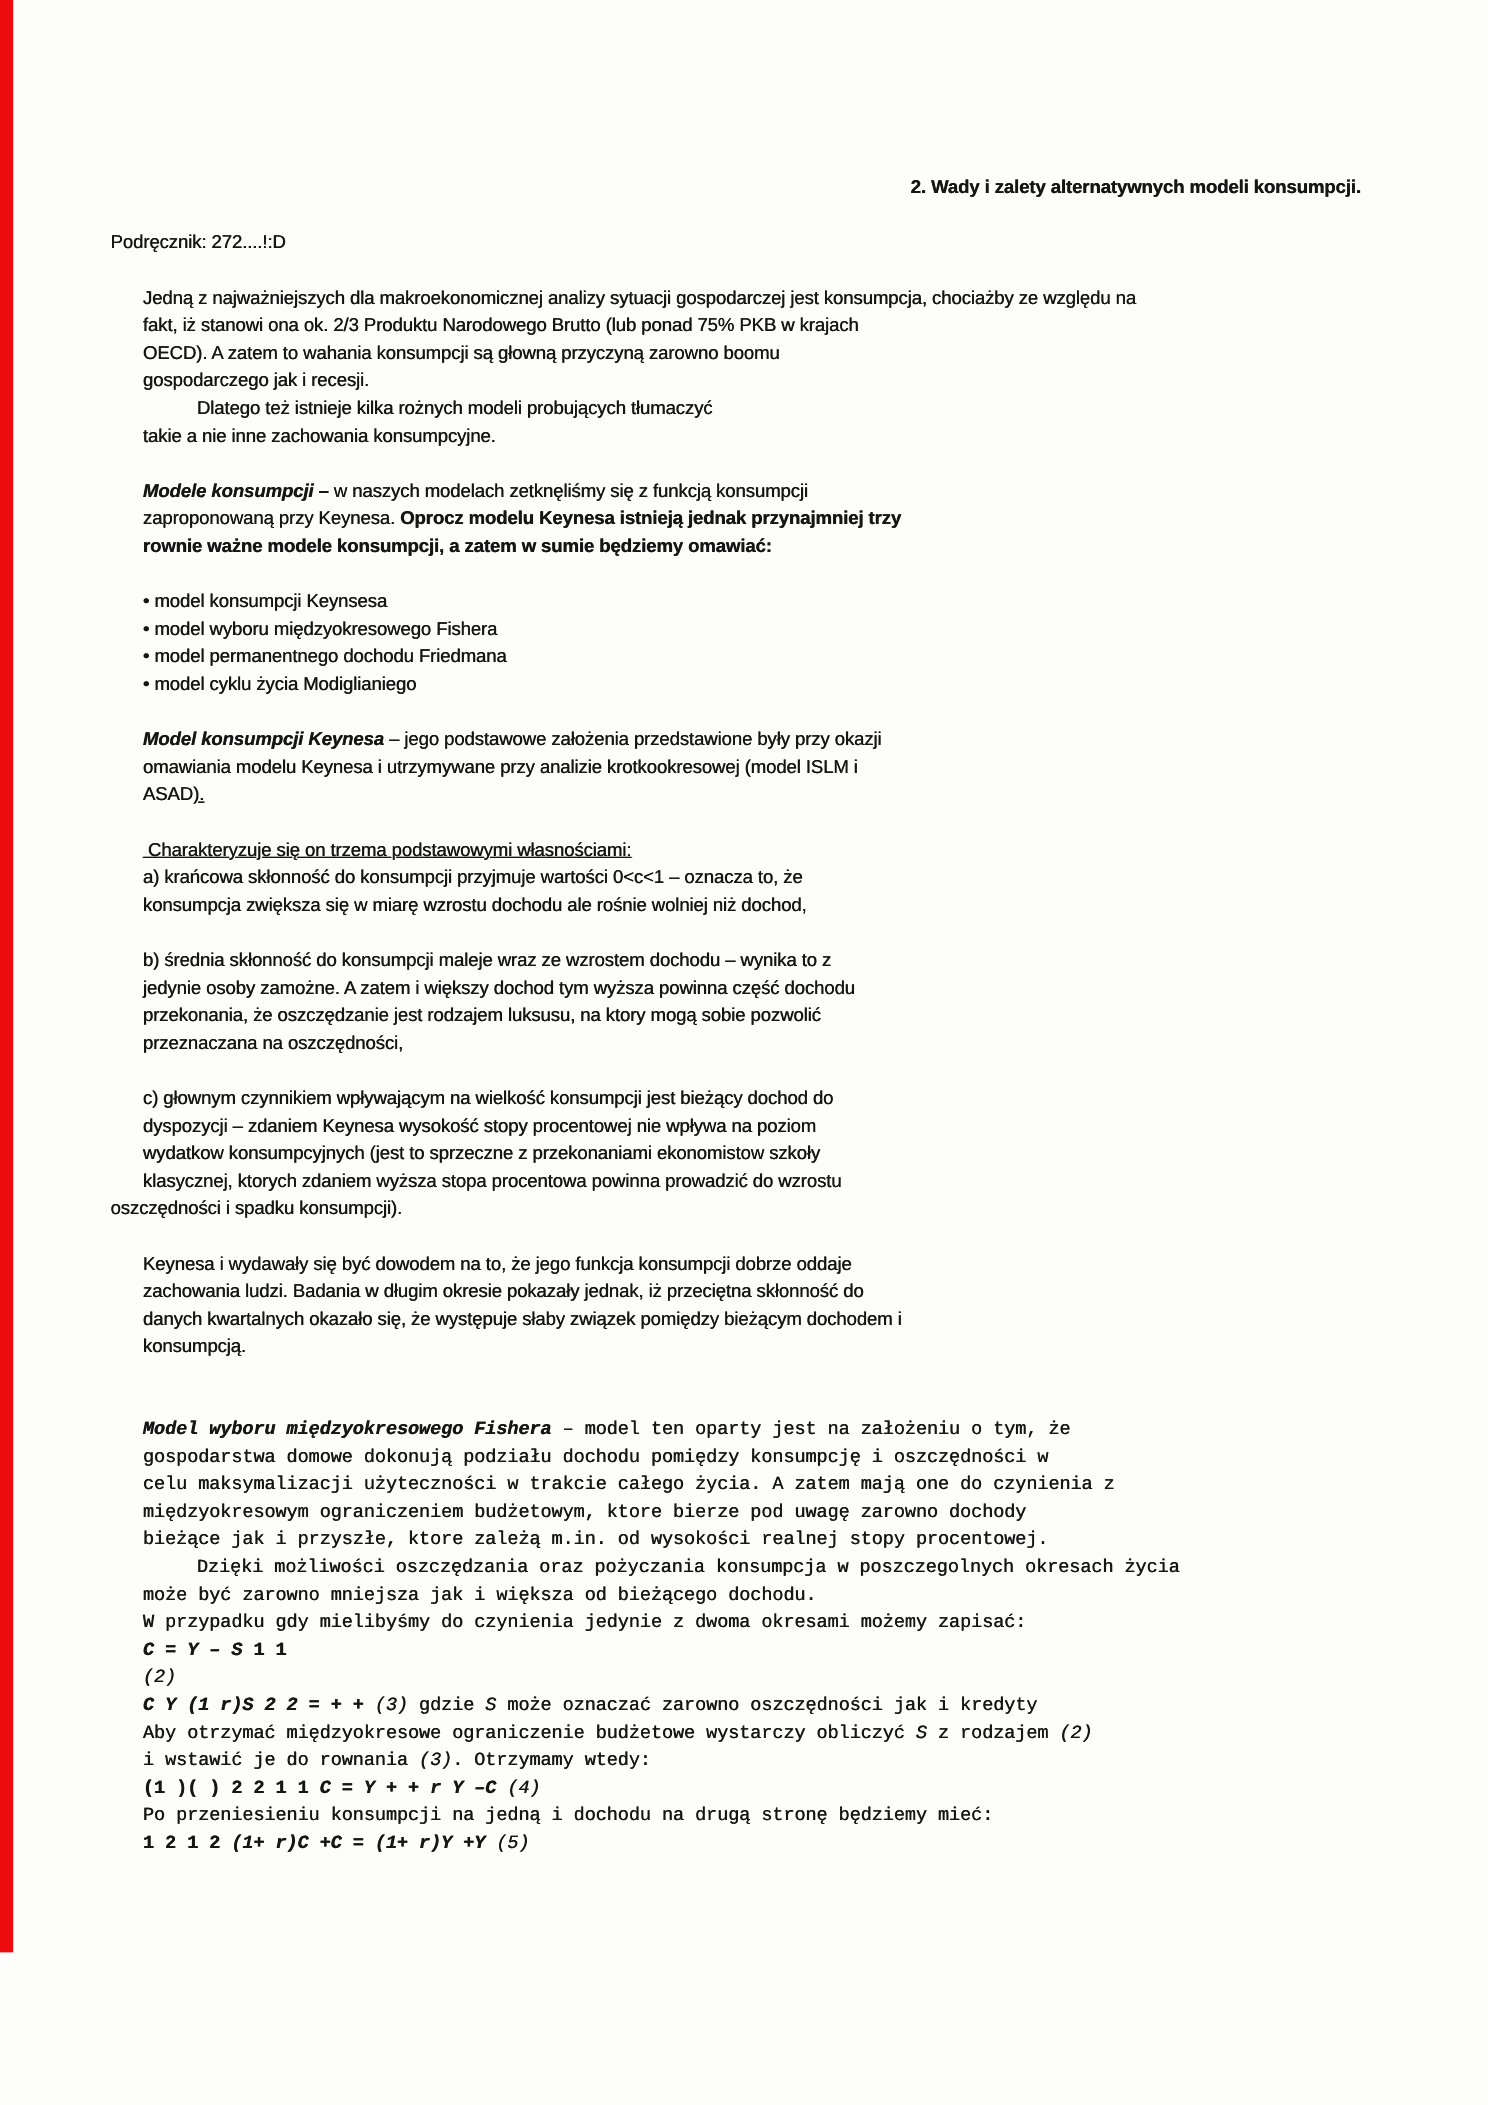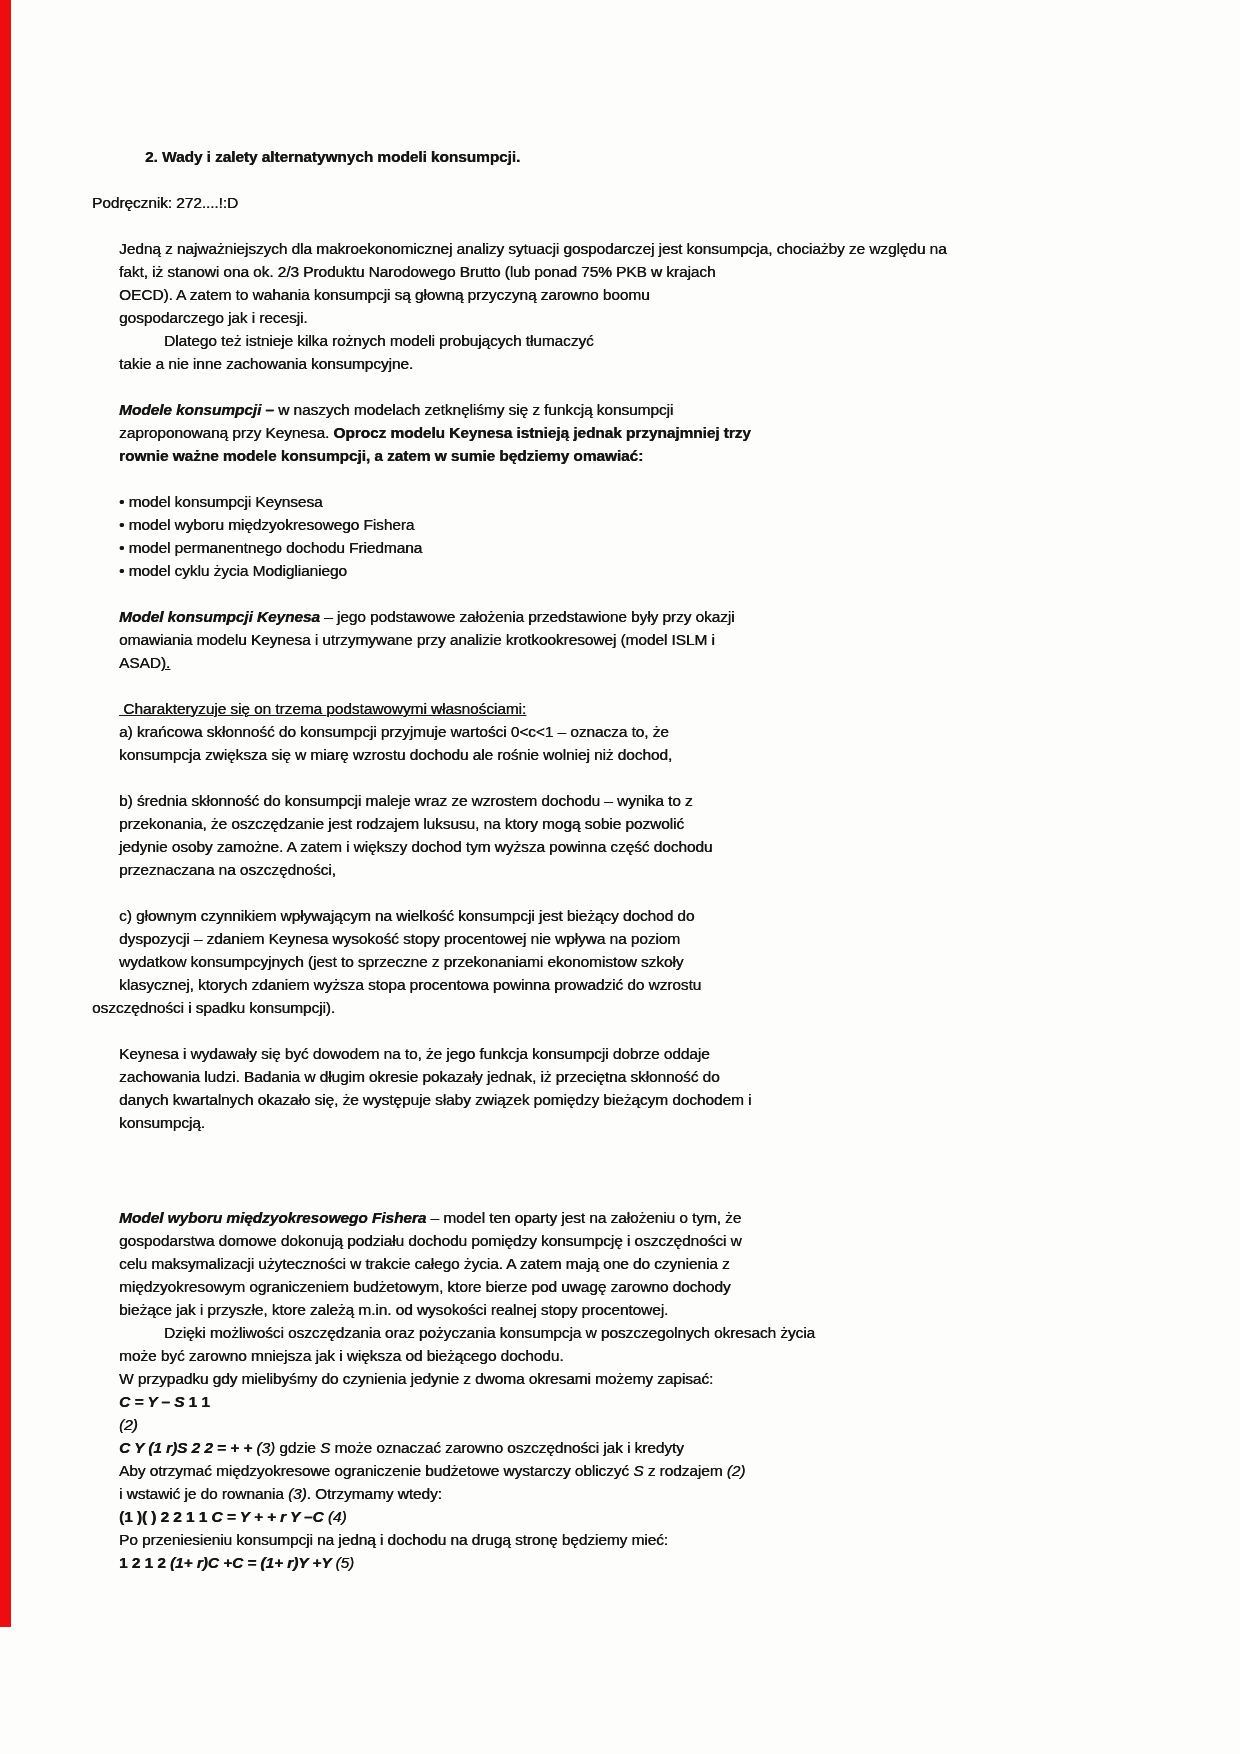--- a/index.html
+++ b/index.html
@@ -24,26 +24,26 @@
     top:145px;
     width:1015px;
     font-size:15.5px;
     line-height:23px;
     letter-spacing:-0.1px;
     text-shadow:0.35px 0 0 currentColor; 
   }
   .block{margin:0;}
   .gap0{margin-top:0;}
   .gap1{margin-top:23px;}
-  .gap2{margin-top:72px;}
+  .gap2{margin-top:46px;font-family:Liberation Mono, monospace;}
   .line{white-space:pre-wrap;}
   .ind0{margin-left:0;}
   .ind1{margin-left:45px;}   
   .ind2{margin-left:-27px;}  
-  .ind3{margin-left:26px;}   
+  .ind3{text-align:right;}   
   .sb{font-weight:bold;}
   .si{font-style:italic;}
   .su{text-decoration:underline;}
 </style>
 </head>
 <body>
 
 <div class="page" style="background: rgb(253, 253, 252); color: rgb(22, 22, 22);">
   <div class="red-bar" style="background: rgb(238, 12, 16);"></div>
   <div class="content">
@@ -79,22 +79,22 @@
       </div>
       <div class="block gap1">
         <div class="line ind0"><span class="su"> Charakteryzuje się on trzema podstawowymi własnościami:</span></div>
       </div>
       <div class="block gap0">
         <div class="line ind0"><span class="">a) krańcowa skłonność do konsumpcji przyjmuje wartości 0&lt;c&lt;1 – oznacza to, że</span></div>
         <div class="line ind0"><span class="">konsumpcja zwiększa się w miarę wzrostu dochodu ale rośnie wolniej niż dochod,</span></div>
       </div>
       <div class="block gap1">
         <div class="line ind0"><span class="">b) średnia skłonność do konsumpcji maleje wraz ze wzrostem dochodu – wynika to z</span></div>
+        <div class="line ind0"><span class="">jedynie osoby zamożne. A zatem i większy dochod tym wyższa powinna część dochodu</span></div>
         <div class="line ind0"><span class="">przekonania, że oszczędzanie jest rodzajem luksusu, na ktory mogą sobie pozwolić</span></div>
-        <div class="line ind0"><span class="">jedynie osoby zamożne. A zatem i większy dochod tym wyższa powinna część dochodu</span></div>
         <div class="line ind0"><span class="">przeznaczana na oszczędności,</span></div>
       </div>
       <div class="block gap1">
         <div class="line ind0"><span class="">c) głownym czynnikiem wpływającym na wielkość konsumpcji jest bieżący dochod do</span></div>
         <div class="line ind0"><span class="">dyspozycji – zdaniem Keynesa wysokość stopy procentowej nie wpływa na poziom</span></div>
         <div class="line ind0"><span class="">wydatkow konsumpcyjnych (jest to sprzeczne z przekonaniami ekonomistow szkoły</span></div>
         <div class="line ind0"><span class="">klasycznej, ktorych zdaniem wyższa stopa procentowa powinna prowadzić do wzrostu</span></div>
         <div class="line ind2"><span class="">oszczędności i spadku konsumpcji).</span></div>
       </div>
       <div class="block gap1">

